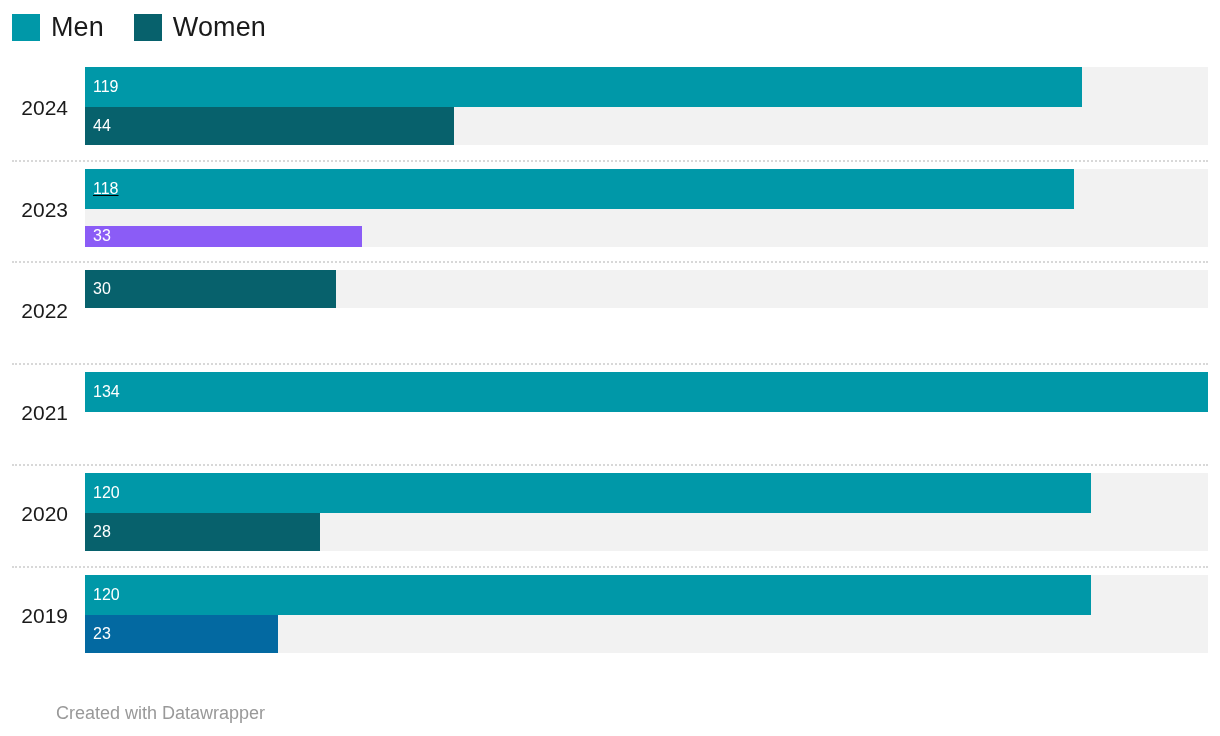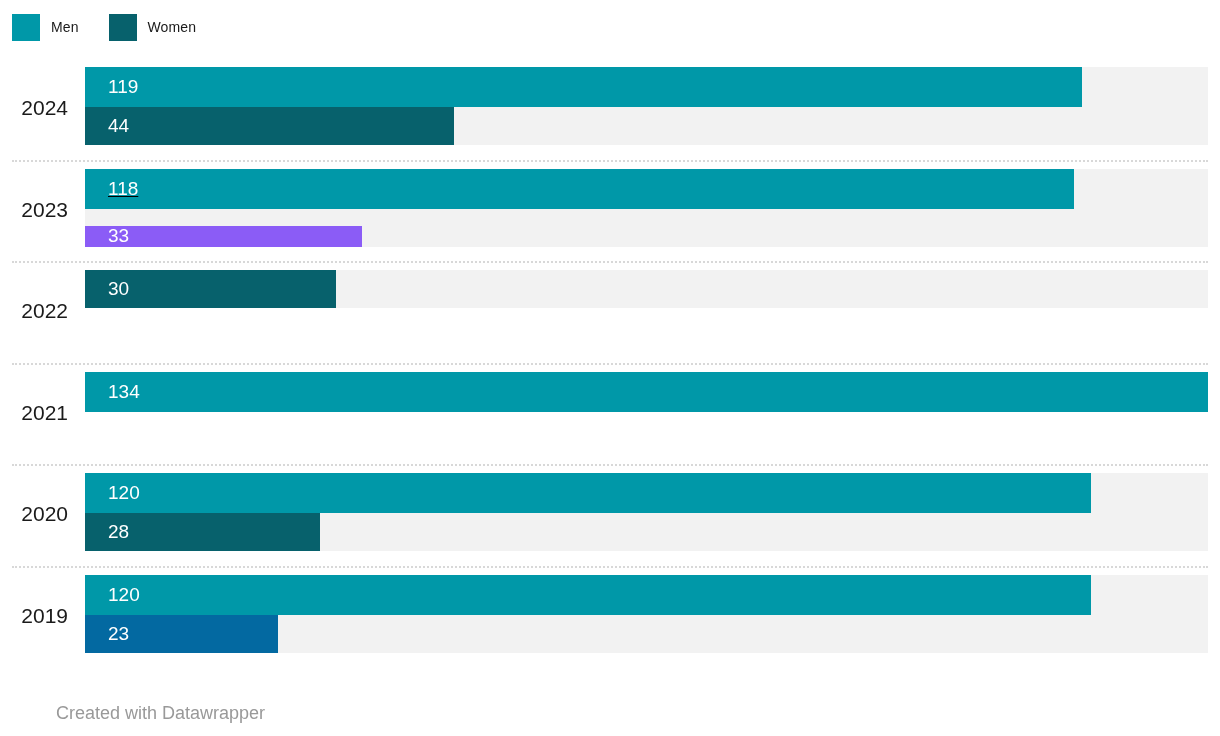--- a/index.html
+++ b/index.html
@@ -36,21 +36,21 @@
     align-items: center;
     margin-right: 30px;
   }
   .legend-swatch {
     width: 28px;
     height: 27px;
     display: block;
     margin-right: 11px;
   }
   .legend-label {
-    font-size: 14px;
+    font-size: 27px;
     line-height: 21px;
     color: #1a1a1a;
     letter-spacing: 0.1px;
   }
 
   
   .plot {
     position: absolute;
     left: 0;
     top: 58px;
@@ -102,23 +102,23 @@
   .bar-fill {
     position: absolute;
     left: 0;
     top: 0;
     bottom: 0;
     display: flex;
     align-items: center;
   }
   .bar-fill .val {
     color: #ffffff;
-    font-size: 19px;
+    font-size: 16px;
     line-height: 19.5px;
-    padding-left: 23px;
+    padding-left: 8px;
     white-space: nowrap;
   }
 
   
   .footer {
     position: absolute;
     left: 12px;
     bottom: 14px;
     font-size: 18px;
     line-height: 18px;

